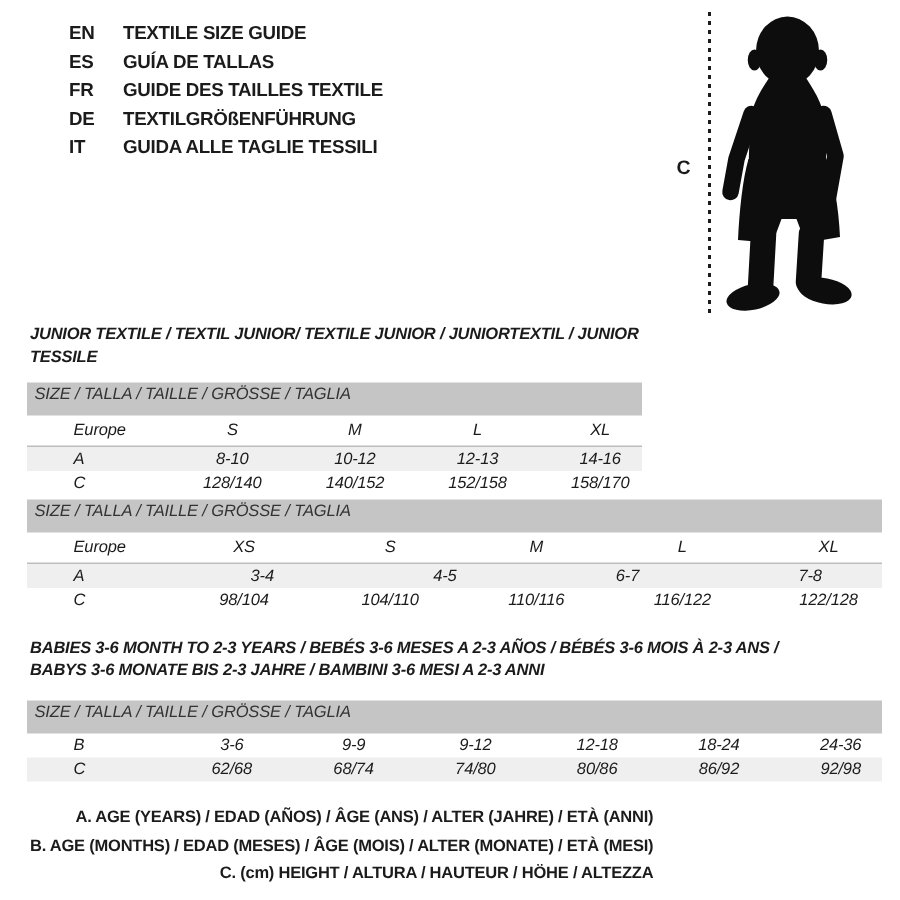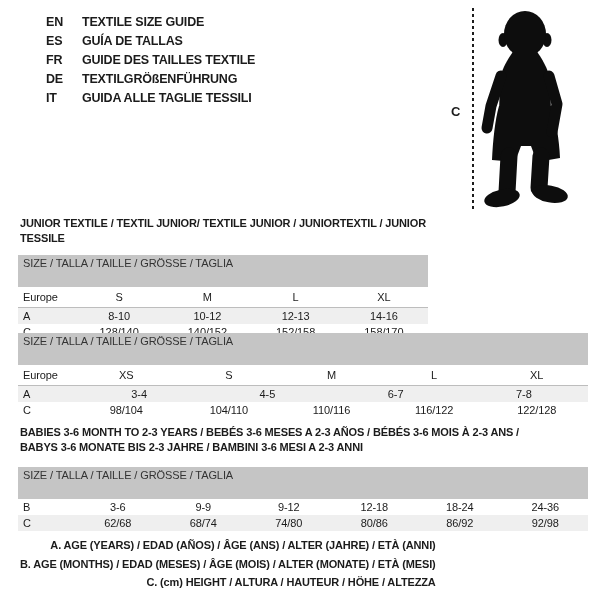--- a/index.html
+++ b/index.html
@@ -18,39 +18,39 @@
 
   
   .measure-line{
     position:absolute;left:472px;top:8px;height:202px;width:2px;
     background:repeating-linear-gradient(to bottom,#1c1c1c 0 3px,transparent 3px 6px);
   }
   .measure-label{position:absolute;left:451px;top:104px;font-weight:700;font-size:13px;}
   svg.silhouette{position:absolute;left:480px;top:10px;}
 
   
-  .section{position:absolute;left:18px;}
+  .section{position:absolute;left:18px;font-style:italic;}
   #sec0{top:216px;width:410px;}
   #sec1{top:320px;width:570px;}
   #sec2{top:425px;width:570px;}
   .sec-title{font-weight:700;font-size:11px;letter-spacing:-0.15px;line-height:15px;padding-left:2px;}
   .sec-title sub{font-size:7.5px;}
   #sec0 .stable{margin-top:9px;}
   #sec1 .stable{margin-top:13px;}
   #sec2 .stable{margin-top:12px;}
 
   .size-bar{
-    height:32px;line-height:16px;background:var(--bar-bg,#c5c5c5);
+    height:22px;line-height:16px;background:var(--bar-bg,#c5c5c5);
     color:#333;font-size:11px;padding-left:5px;font-weight:400;letter-spacing:-0.1px;
   }
   .trow{display:flex;font-size:11px;letter-spacing:-0.1px;}
   .trow.head{line-height:20px;height:20px;border-bottom:1px solid #bdbdbd;}
   .trow.plain,.trow.shaded{line-height:16px;height:16px;}
   .trow.shaded{background:var(--shade-bg,#efefef);}
-  .cell{flex:1;text-align:center;}
+  .cell{flex:1;text-align:center;margin-left:26px;}
   .cell.label{flex:0 0 52px;text-align:left;padding-left:5px;}
 
   
   .footnotes{position:absolute;left:20px;top:536px;font-weight:700;font-size:11px;line-height:18.5px;letter-spacing:-0.15px;text-align:right;}
 </style>
 </head>
 <body>
 
 <div class="page">
 

